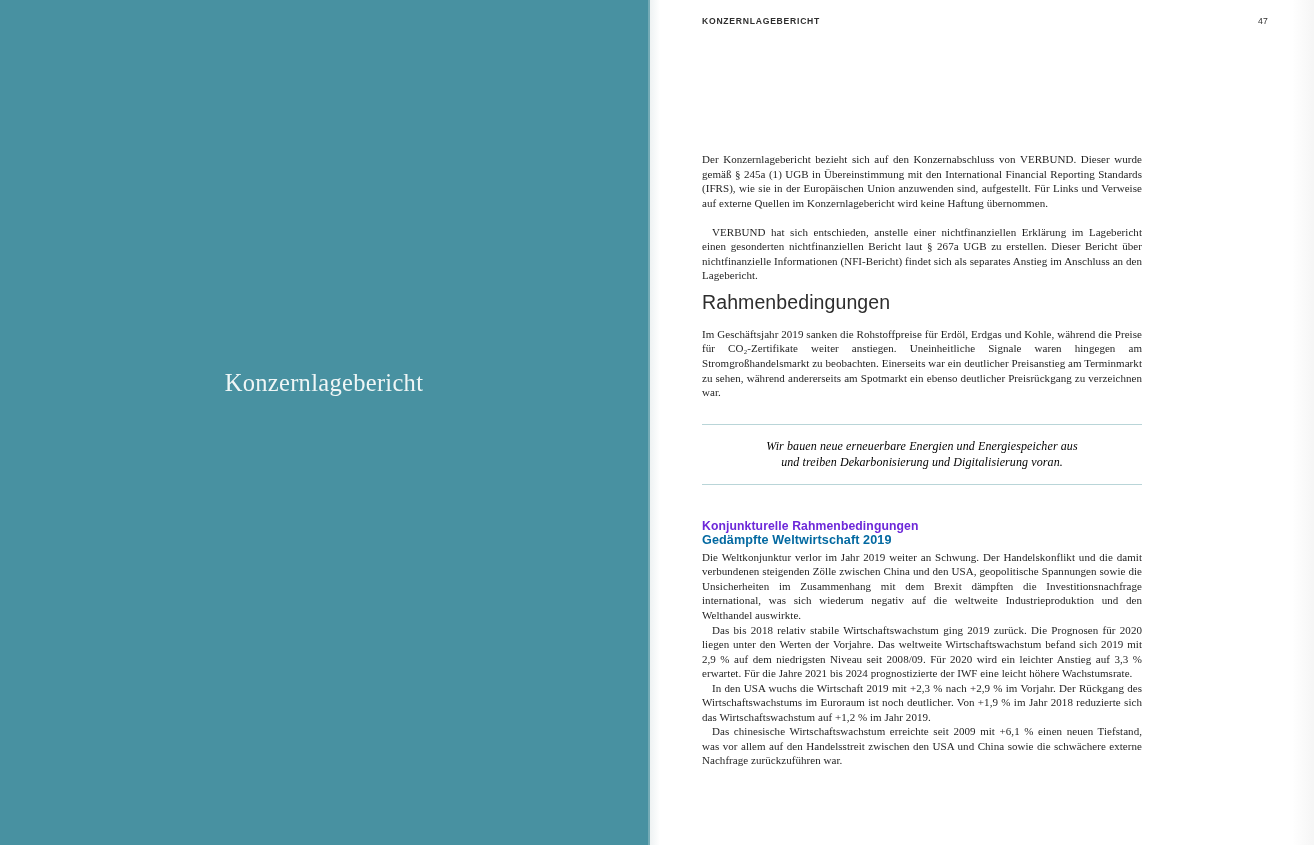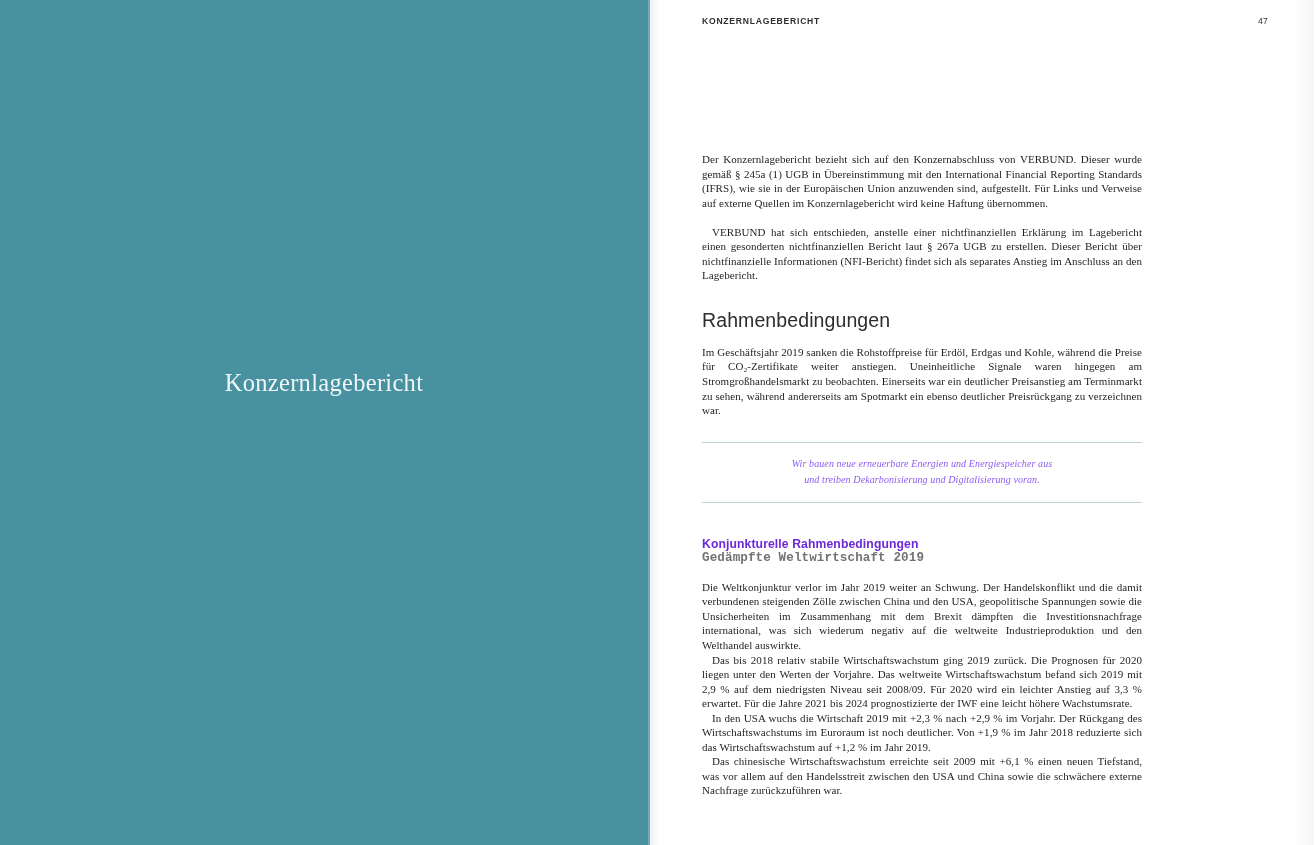--- a/index.html
+++ b/index.html
@@ -95,55 +95,55 @@
   }
   .body-text.indent { text-indent: 10px; }
   .body-text.gap { margin-top: 14.5px; }
 
   .section-title {
     font-family: "Liberation Sans", sans-serif;
     font-weight: 400;
     font-size: 19.5px;
     letter-spacing: 0.1px;
     color: #2d2d2d;
-    margin-top: 26px;
+    margin-top: 8px;
     margin-bottom: 13px;
   }
 
   .pullquote { margin-top: 24px; }
   .rule {
     height: 0;
     border-top: 1px solid #b9d5d8;
   }
   .pullquote-text {
     padding: 13px 10px 13px 10px;
     text-align: center;
     font-style: italic;
-    font-size: 10px;
+    font-size: 12px;
     line-height: 16.6px;
-    color: #8b5cf6;
+    color: #000000;
     letter-spacing: 0.1px;
   }
 
   .kicker {
     margin-top: 34px;
     font-family: "Liberation Sans", sans-serif;
     font-weight: 700;
     font-size: 12.2px;
     line-height: 14.5px;
     color: #6d28d9;
     letter-spacing: 0.1px;
   }
   .subsection-title {
-    font-family: Liberation Mono, monospace;
+    font-family: Liberation Sans, sans-serif;
     font-weight: 700;
     font-size: 12.6px;
     line-height: 14.5px;
-    color: #737373;
-    margin-bottom: 14px;
+    color: #0369a1;
+    margin-bottom: 2px;
     letter-spacing: 0.1px;
   }
 </style>
 </head>
 <body>
 
 <div class="spread">
 
   <aside class="divider-page">
     <h1 class="chapter-title">Konzernlagebericht</h1>

